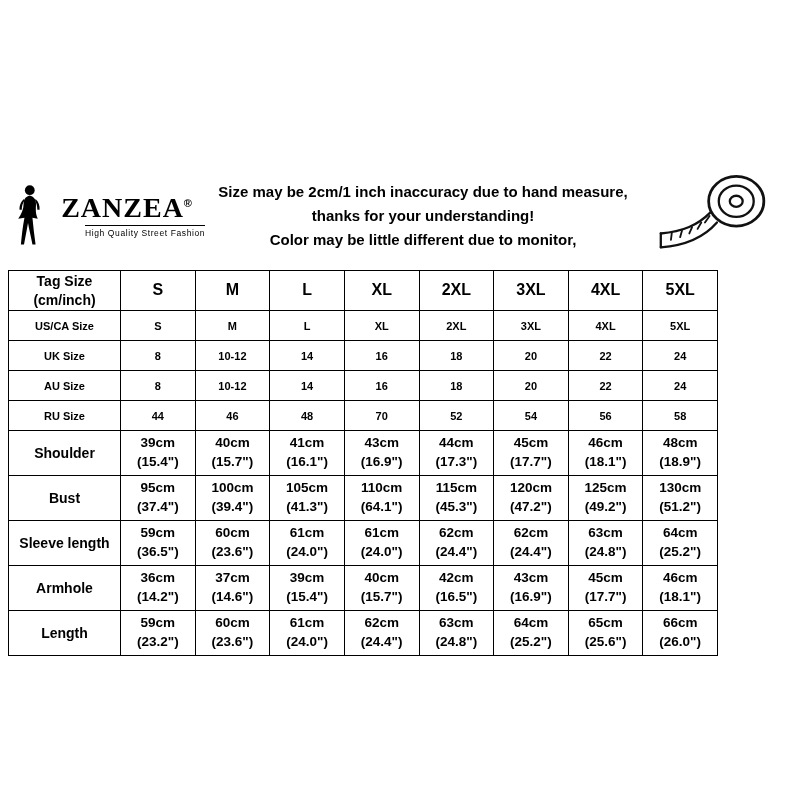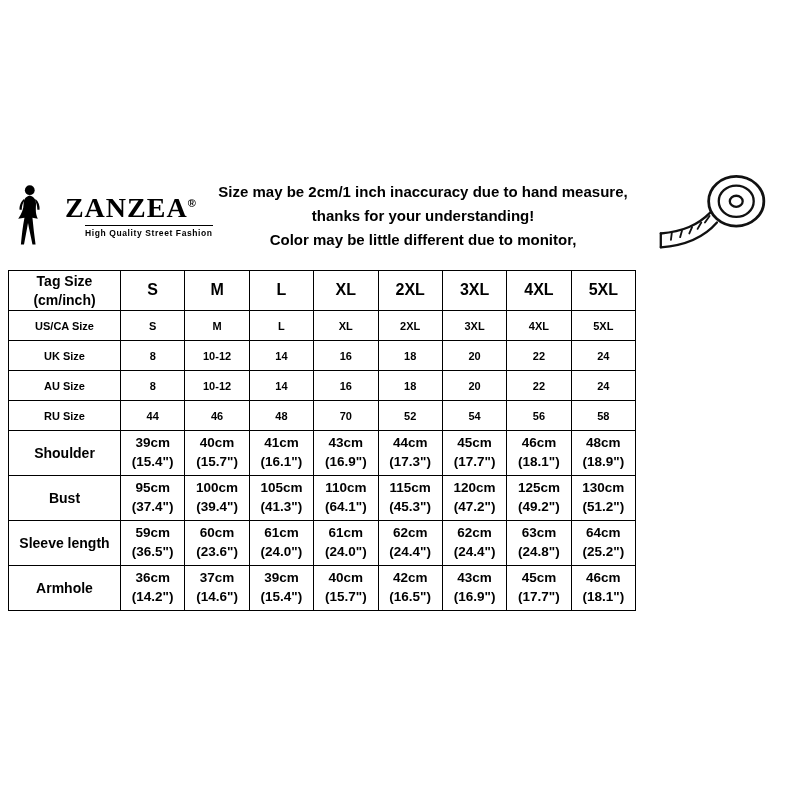--- a/index.html
+++ b/index.html
@@ -48,21 +48,21 @@
     line-height: 1;
     white-space: nowrap;
   }
   .brand-reg {
     font-size: 11px;
     vertical-align: super;
     font-family: "Liberation Sans", sans-serif;
   }
   .brand-tagline {
     font-size: 8.5px;
-    font-weight: bold;
+    font-weight: normal;
     letter-spacing: 0.6px;
     margin-top: 3px;
     border-top: 1.5px solid #000;
     padding-top: 2px;
     white-space: nowrap;
     margin-left: 36px;
   }
   .notice {
     flex: 1;
     text-align: center;
@@ -73,21 +73,21 @@
   }
   .tape {
     width: 152px;
     flex-shrink: 0;
     display: flex;
     justify-content: center;
     align-items: center;
   }
   
   table.size-table {
-    width: 628px;
+    width: 710px;
     border-collapse: collapse;
     table-layout: fixed;
   }
   .size-table th, .size-table td {
     border: 1px solid #000;
     text-align: center;
     vertical-align: middle;
     font-weight: bold;
     white-space: pre-line;
     padding: 0 2px;
@@ -298,17 +298,36 @@
 (15.7")</td>
             <td>42cm
 (16.5")</td>
             <td>43cm
 (16.9")</td>
             <td>45cm
 (17.7")</td>
             <td>46cm
 (18.1")</td>
           </tr>
+          <tr class="measure-row">
+            <th>Length</th>
+            <td>59cm
+(23.2")</td>
+            <td>60cm
+(23.6")</td>
+            <td>61cm
+(24.0")</td>
+            <td>62cm
+(24.4")</td>
+            <td>63cm
+(24.8")</td>
+            <td>64cm
+(25.2")</td>
+            <td>65cm
+(25.6")</td>
+            <td>66cm
+(26.0")</td>
+          </tr>
         </tbody>
     </table>
 
   </div>
 </div>
 
 </body></html>

